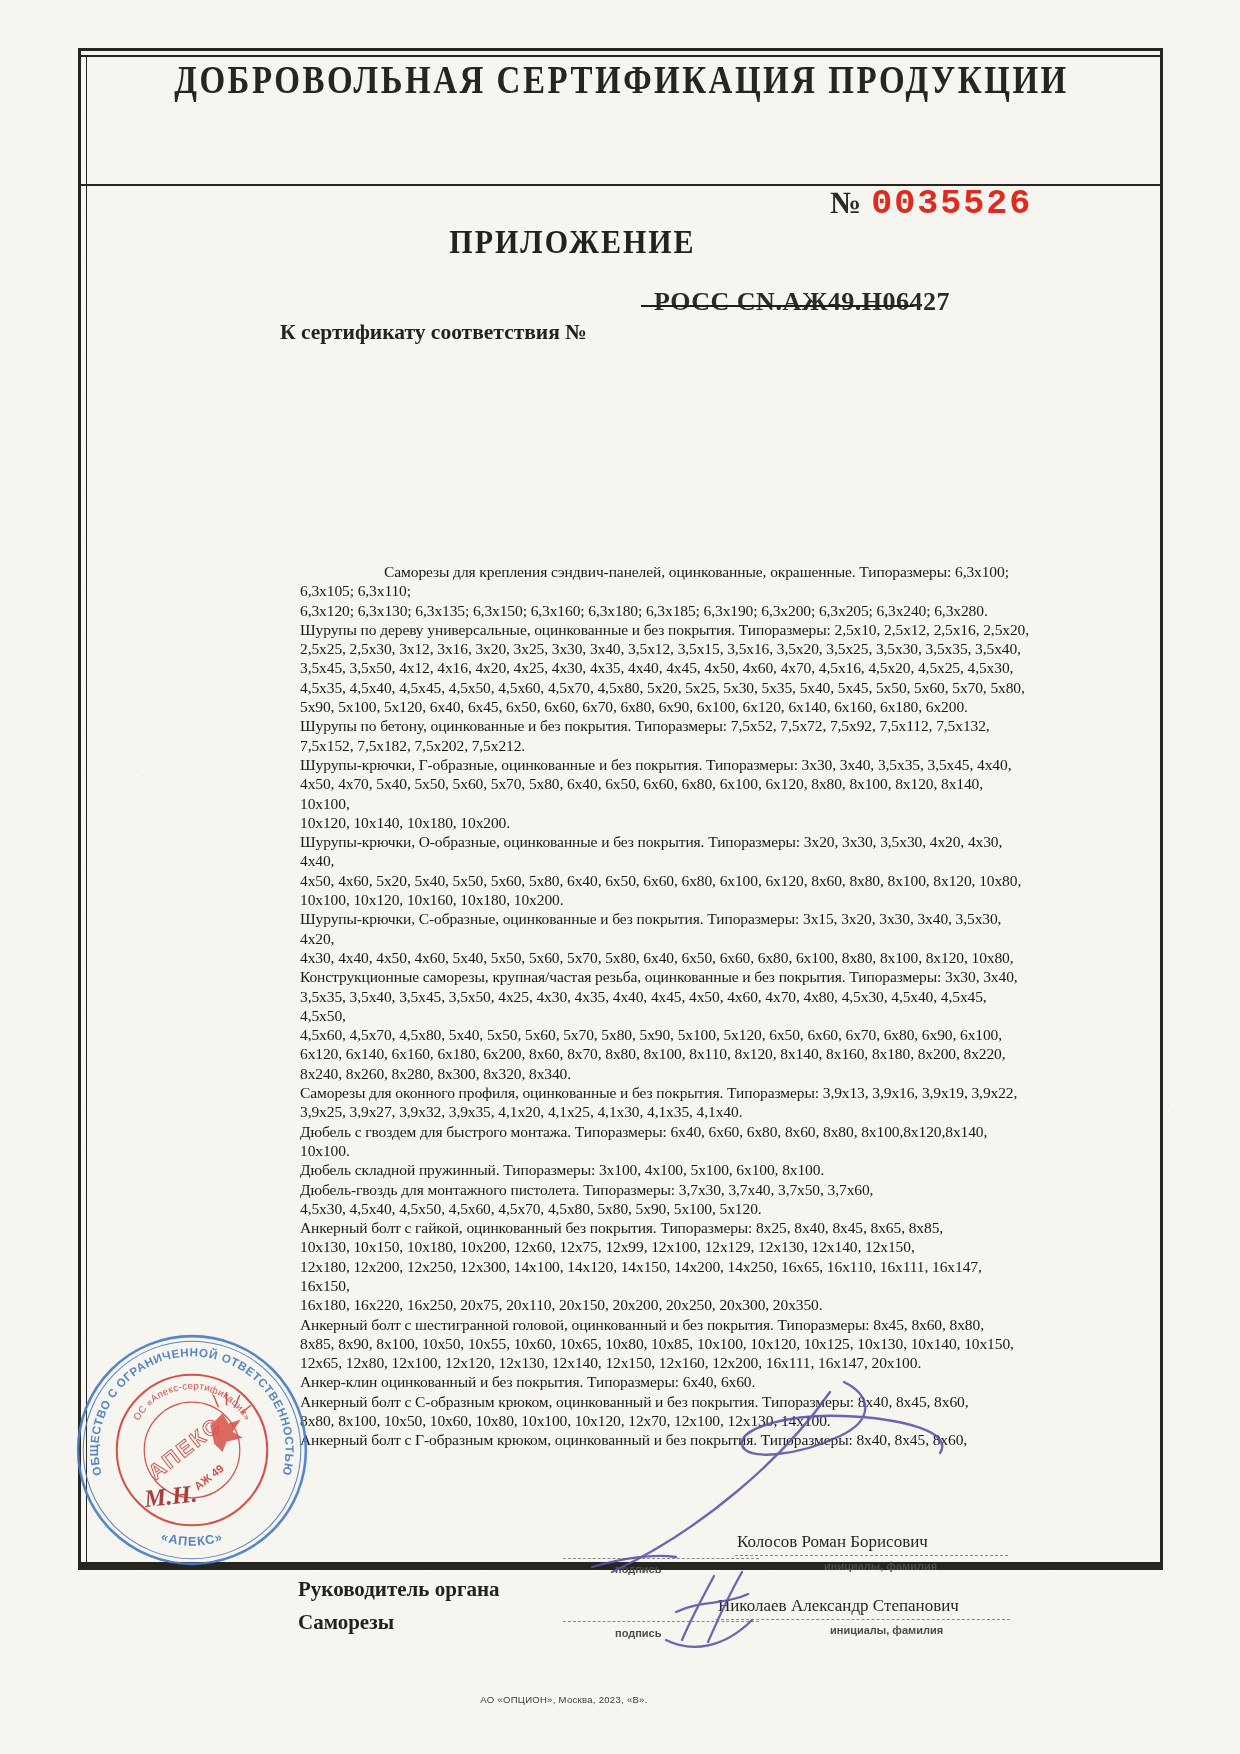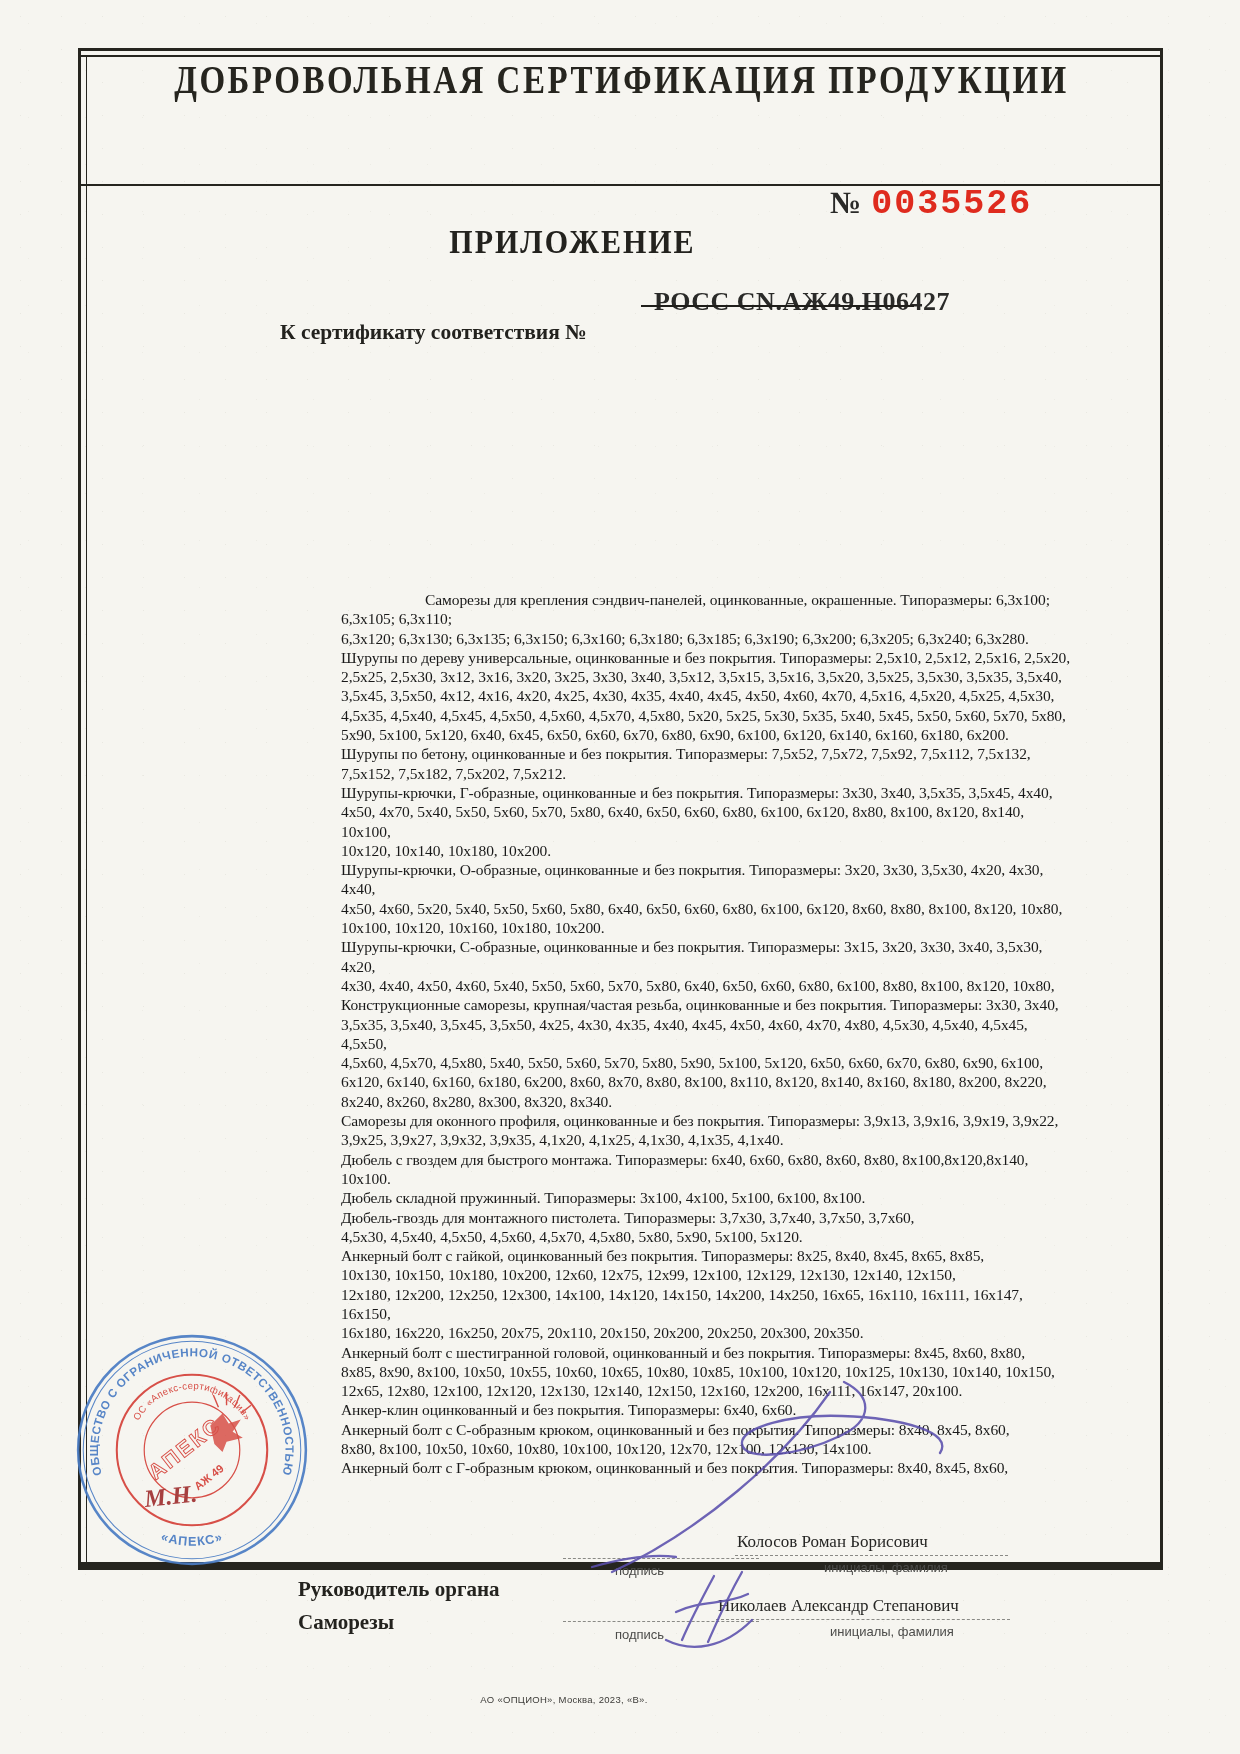--- a/index.html
+++ b/index.html
@@ -24,27 +24,27 @@
   .doc-number .prefix{font-size:31px;font-weight:bold;color:#2a2a28;}
   .doc-number .digits{font-family:Liberation Mono, monospace;font-size:35px;font-weight:bold;letter-spacing:2px;}
   .appendix-title{
     position:absolute;left:300px;top:222px;width:545px;text-align:center;
     font-size:30px;font-weight:bold;letter-spacing:2px;color:#23221e;
     transform:scaleY(1.15);transform-origin:top center;white-space:nowrap;
   }
   .cert-label{position:absolute;left:280px;top:284px;font-size:21.5px;font-weight:bold;color:#23221e;white-space:nowrap;margin-top:36px;}
   .cert-number{position:absolute;left:654px;top:287px;font-size:26px;font-weight:bold;color:#2a2a28;letter-spacing:0.5px;white-space:nowrap;}
   .cert-strike{position:absolute;left:641px;top:305px;width:273px;height:2px;background:#1f1e1a;}
-  .body-text{position:absolute;left:300px;top:590px;width:800px;font-size:15.5px;line-height:19.3px;letter-spacing:-0.1px;color:#191919;margin-left:41px;}
+  .body-text{position:absolute;left:300px;top:562px;width:800px;font-size:15.5px;line-height:19.3px;letter-spacing:-0.1px;color:#191919;}
   .body-line{white-space:pre;}
   .body-line:first-child{text-indent:84px;}
   .sig-role{position:absolute;font-size:21px;font-weight:bold;color:#23221e;white-space:nowrap;}
   .sig-name{position:absolute;font-size:17px;color:#262624;white-space:nowrap;}
   .sig-line{position:absolute;height:0;border-bottom:1.6px dashed #8a8a86;}
-  .sig-caption{position:absolute;font-family:"Liberation Sans","DejaVu Sans",sans-serif;font-size:13px;color:#4c4c4a;white-space:nowrap;}
+  .sig-caption{position:absolute;font-family:"Liberation Sans","DejaVu Sans",sans-serif;font-size:11px;color:#4c4c4a;white-space:nowrap;font-weight:bold;}
   .footer{position:absolute;left:0;top:1694px;width:1128px;text-align:center;
     font-family:"Liberation Sans","DejaVu Sans",sans-serif;font-size:9.5px;color:#3c3b38;letter-spacing:0.3px;}
   .stamp{position:absolute;left:70px;top:1328px;width:244px;height:244px;opacity:0.92;}
   .pen{position:absolute;left:0;top:0;width:1240px;height:1754px;pointer-events:none;}
 </style>
 </head>
 <body>
 
 <div class="page">
 

